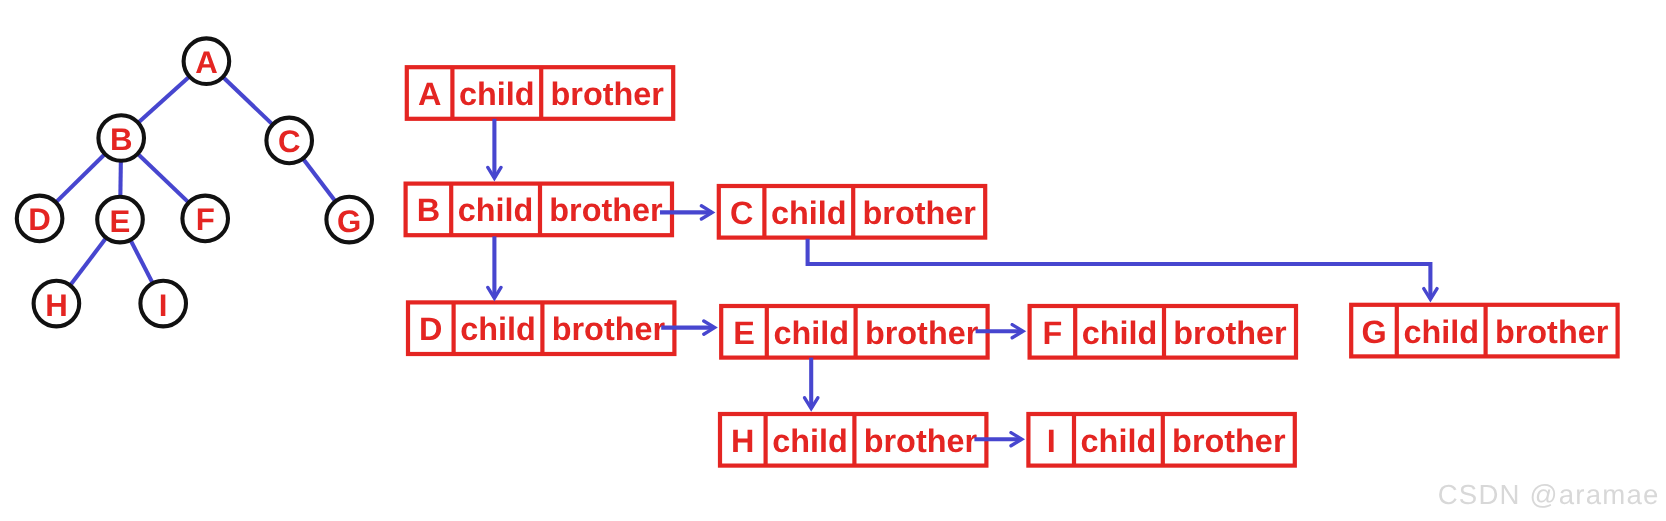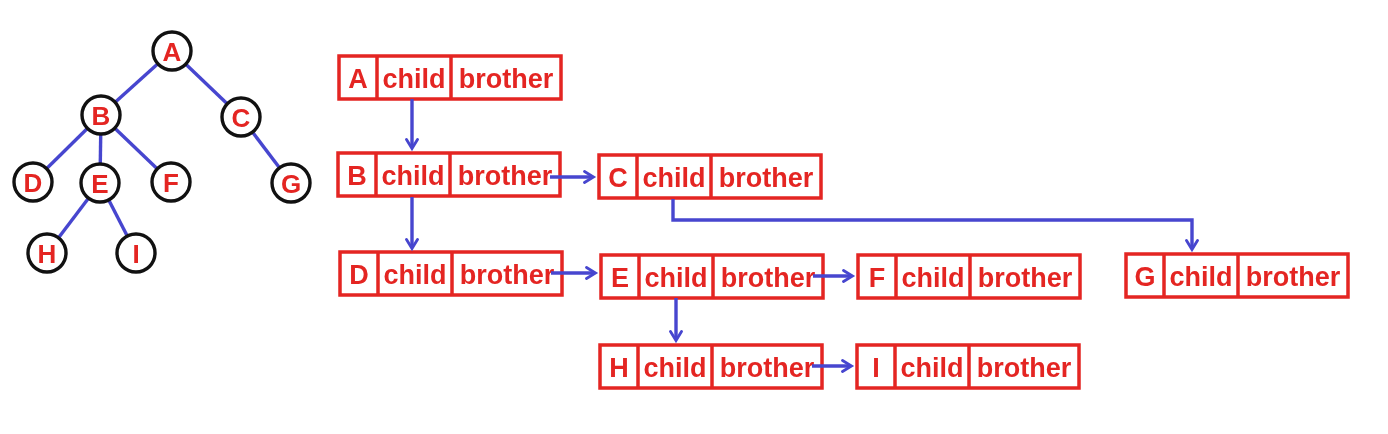--- a/index.html
+++ b/index.html
@@ -167,13 +167,14 @@
         <polyline points="412,99 412,148" fill="none" stroke="#4746cf" stroke-width="3.4" marker-end="url(#arrowhead)"></polyline>
         <polyline points="550,177 593,177" fill="none" stroke="#4746cf" stroke-width="3.4" marker-end="url(#arrowhead)"></polyline>
         <polyline points="412,197 412,248" fill="none" stroke="#4746cf" stroke-width="3.4" marker-end="url(#arrowhead)"></polyline>
         <polyline points="551,273 595,273" fill="none" stroke="#4746cf" stroke-width="3.4" marker-end="url(#arrowhead)"></polyline>
         <polyline points="813,276 852,276" fill="none" stroke="#4746cf" stroke-width="3.4" marker-end="url(#arrowhead)"></polyline>
         <polyline points="673,199 673,220 1192,220 1192,249" fill="none" stroke="#4746cf" stroke-width="3.4" marker-end="url(#arrowhead)"></polyline>
         <polyline points="676,298 676,340" fill="none" stroke="#4746cf" stroke-width="3.4" marker-end="url(#arrowhead)"></polyline>
         <polyline points="812,366 851,366" fill="none" stroke="#4746cf" stroke-width="3.4" marker-end="url(#arrowhead)"></polyline>
       </g>
     </svg>
+  <div class="watermark">CSDN @aramae</div>
 </div>
 
 </body></html>

